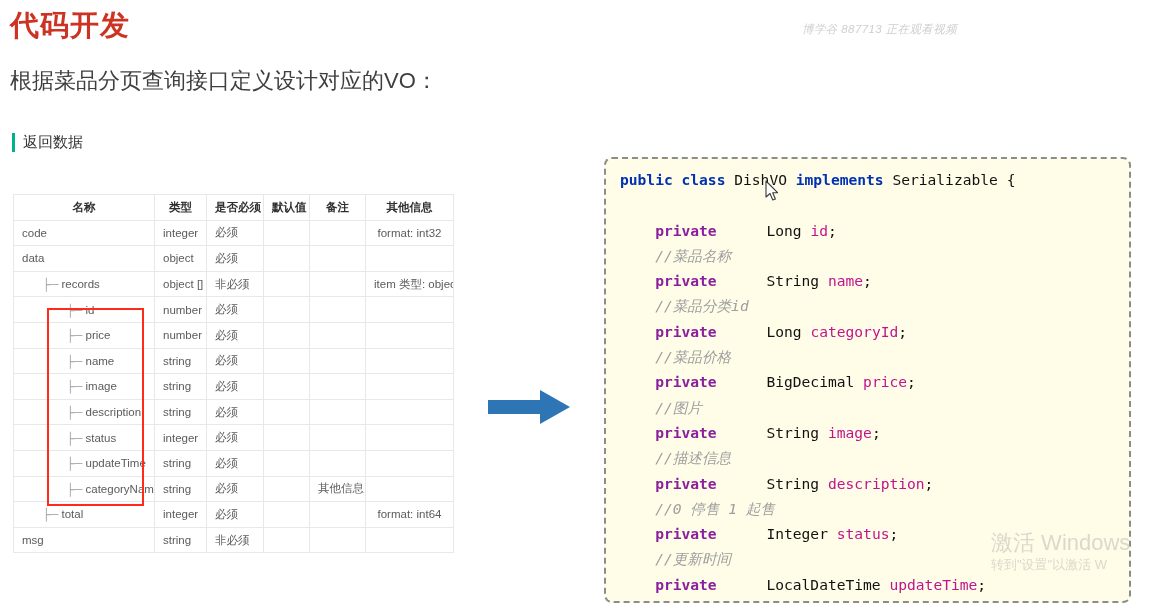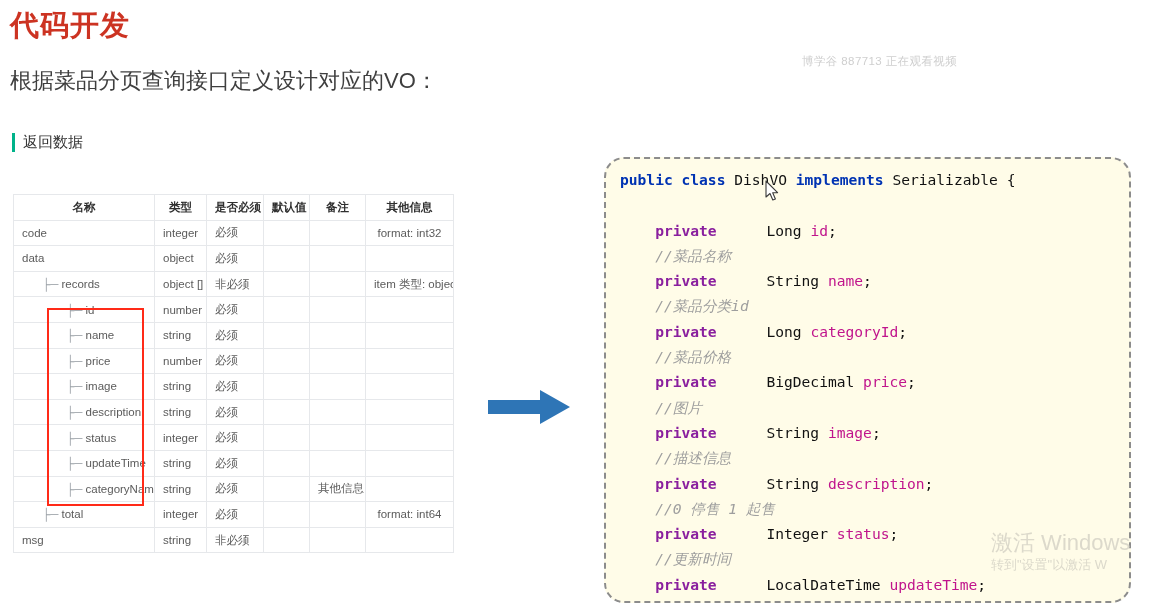--- a/index.html
+++ b/index.html
@@ -19,24 +19,25 @@
     color:#cc3322;
     font-family:Liberation Serif, serif;
   }
   #slide-subtitle{
     position:absolute;left:10px;top:66px;
     font-size:22px;color:#3f3f3f;font-weight:400;
   }
 
   
   #viewer-watermark{
-    position:absolute;left:802px;top:54px;
+    position:absolute;left:802px;top:22px;
     font-size:11.5px;color:#cfcfcf;
     white-space:nowrap;
     letter-spacing:.4px;
+    font-style:italic;
   }
 
   
   #return-data-heading{
     position:absolute;left:12px;top:133px;
     display:flex;align-items:center;gap:8px;
     font-size:15px;color:#333;
   }
   #return-data-heading .bar{
     width:3px;height:19px;background:#00b38a;display:block;
@@ -94,21 +95,21 @@
     position:absolute;left:488px;top:390px;
     width:82px;height:34px;
   }
 
   
   #code-panel{
     position:absolute;left:604px;top:157px;
     width:527px;height:446px;
     background:#fffce8;
     border:2px dashed #8c8c8c;
-    border-radius:20px;
+    border-radius:8px;
     box-sizing:border-box;
     overflow:hidden;
   }
   #code-block{
     position:absolute;left:14px;top:8px;
     font-family:"DejaVu Sans Mono","Liberation Mono",monospace;
     font-size:14.6px;
     line-height:25.3px;
     white-space:pre;
     letter-spacing:0px;
@@ -195,30 +196,30 @@
       </tr>
       <tr>
         <td class="c-name ind2"><span class="tree">├─ </span>id</td>
         <td class="c-type">number</td>
         <td class="c-req">必须</td>
         <td class="c-def"></td>
         <td class="c-note"></td>
         <td class="c-other"></td>
       </tr>
       <tr>
-        <td class="c-name ind2"><span class="tree">├─ </span>name</td>
-        <td class="c-type">string</td>
-        <td class="c-req">必须</td>
-        <td class="c-def"></td>
-        <td class="c-note"></td>
-        <td class="c-other"></td>
-      </tr>
-      <tr>
         <td class="c-name ind2"><span class="tree">├─ </span>price</td>
         <td class="c-type">number</td>
+        <td class="c-req">必须</td>
+        <td class="c-def"></td>
+        <td class="c-note"></td>
+        <td class="c-other"></td>
+      </tr>
+      <tr>
+        <td class="c-name ind2"><span class="tree">├─ </span>name</td>
+        <td class="c-type">string</td>
         <td class="c-req">必须</td>
         <td class="c-def"></td>
         <td class="c-note"></td>
         <td class="c-other"></td>
       </tr>
       <tr>
         <td class="c-name ind2"><span class="tree">├─ </span>image</td>
         <td class="c-type">string</td>
         <td class="c-req">必须</td>
         <td class="c-def"></td>

